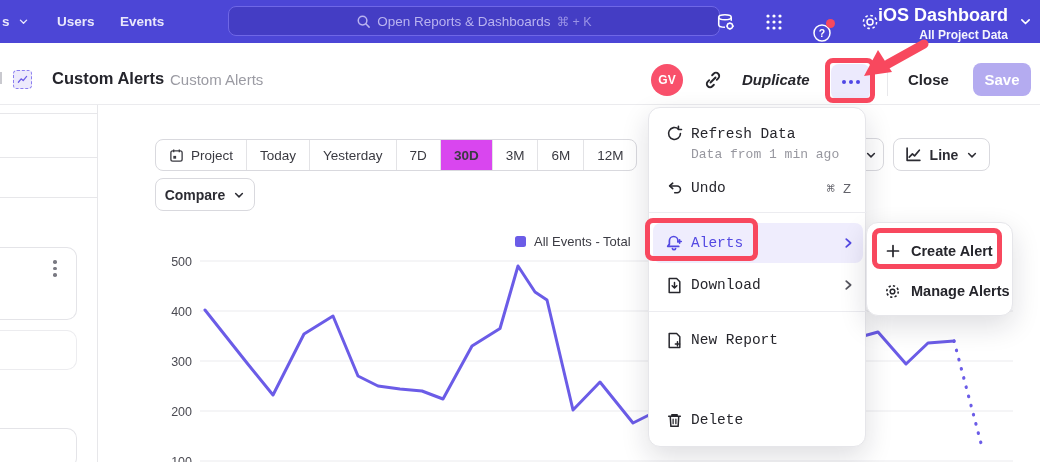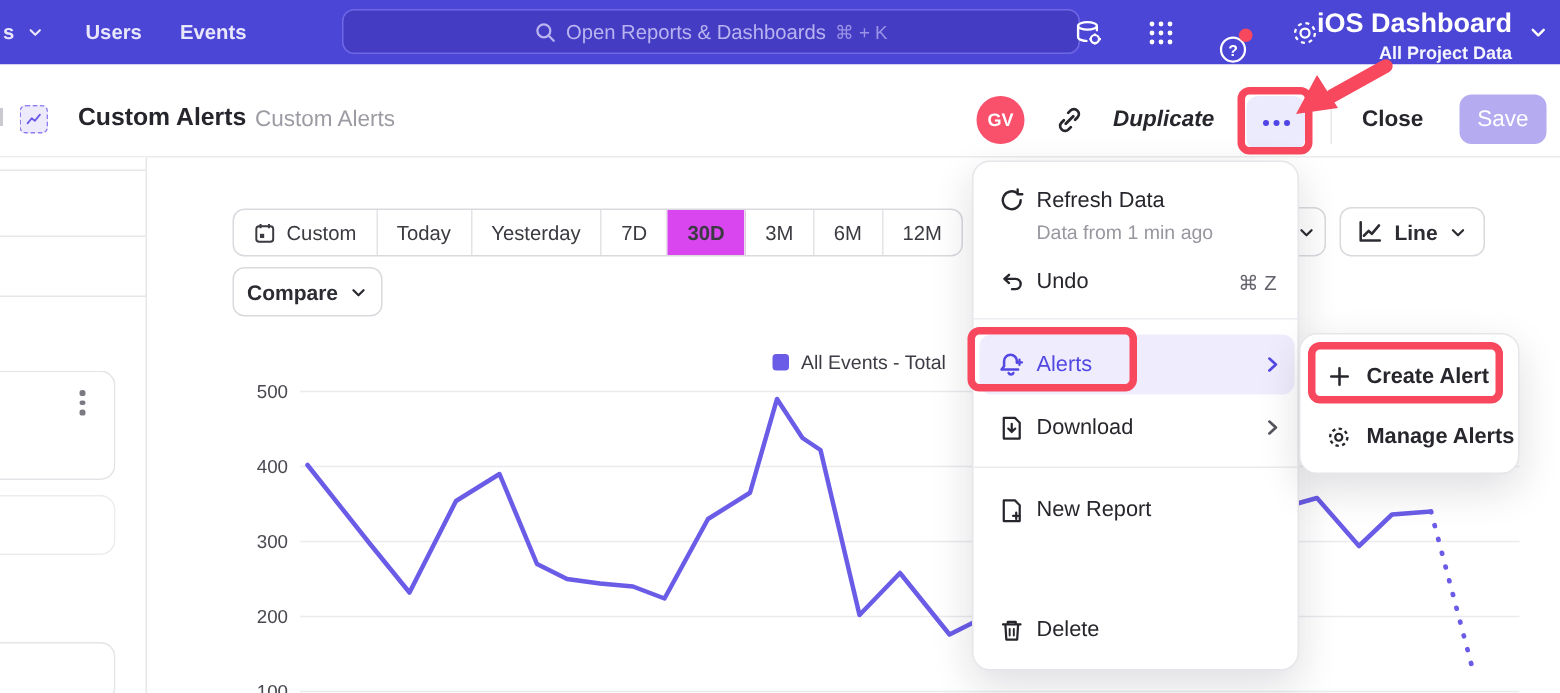--- a/index.html
+++ b/index.html
@@ -29,21 +29,21 @@
   .title-icon { position:absolute; left:13px; top:27px; width:19px; height:19px; background:#edeafc; border:1px dashed #8b7ef0; border-radius:4px; display:flex; align-items:center; justify-content:center; }
   .page-title { position:absolute; left:52px; top:26px; font-size:16.5px; font-weight:700; color:#25252c; }
   .breadcrumb { position:absolute; left:170px; top:28px; font-size:15px; color:#9b9ba3; }
   .avatar { position:absolute; left:651px; top:21px; width:32px; height:32px; border-radius:50%; background:#f9506b; color:#fff; font-size:12px; font-weight:700; display:flex; align-items:center; justify-content:center; cursor:pointer; }
   .link-btn { position:absolute; left:703px; top:27px; width:20px; height:20px; cursor:pointer; }
   .dup-btn { position:absolute; left:742px; top:28px; font-size:15px; font-weight:600; color:#26262c; cursor:pointer;font-style:italic; }
   .dots-btn { position:absolute; left:831px; top:21px; width:39px; height:36px; background:#eceafd; border-radius:8px; display:flex; align-items:center; justify-content:center; gap:3px; cursor:pointer; }
   .dots-btn i { width:4px; height:4px; border-radius:50%; background:#4f46e5; }
   .hdr-divider { position:absolute; left:887px; top:21px; width:1px; height:32px; background:#e8e8eb; }
   .close-btn { position:absolute; left:908px; top:28px; font-size:15px; font-weight:700; color:#26262c; cursor:pointer; }
-  .save-btn { position:absolute; left:973px; top:20px; width:58px; height:33px; background:#b4abf0; border:none; border-radius:8px; color:#fff; font-size:15px; font-weight:400; cursor:pointer; font-family:inherit; }
+  .save-btn { position:absolute; left:973px; top:20px; width:58px; height:33px; background:#b4abf0; border:none; border-radius:8px; color:#fff; font-size:15px; font-weight:700; cursor:pointer; font-family:inherit; }
 
   
   .sidebar { position:absolute; left:0; top:105px; width:98px; height:357px; background:#fff; border-right:1px solid #e7e7ea; }
   .sb-line { position:absolute; left:0; width:98px; height:1px; background:#e7e7ea; }
   .sb-card { position:absolute; background:#fff; border:1px solid #e4e4e8; border-left:none; border-radius:0 10px 10px 0; }
   .sb-kebab { position:absolute; left:53px; top:155px; display:flex; flex-direction:column; gap:3px; cursor:pointer; }
   .sb-kebab i { width:3.5px; height:3.5px; border-radius:50%; background:#7a7a83; }
 
   
   .seg { position:absolute; left:155px; top:139px; height:32px; display:flex; background:#fff; border:1px solid #d9d9de; border-radius:8px; overflow:hidden; }
@@ -55,21 +55,21 @@
   .hidden-dd { left:858px; top:138px; width:26px; border-radius:8px; }
   .line-btn { left:893px; top:138px; width:97px; }
 
   
   #chart-svg { position:absolute; left:0; top:0; width:1040px; height:462px; pointer-events:none; }
   .legend { position:absolute; left:515px; top:234px; display:flex; align-items:center; gap:8px;justify-content:center; }
   .legend .swatch { width:11px; height:11px; border-radius:2.5px; background:#6b5ce7; }
   .legend .ltext { font-size:13px; color:#3c3c44; }
 
   
-  .menu { position:absolute; left:648px; top:107px; width:218px; height:340px; background:#fff; border:1px solid #e6e6ea; border-radius:12px; box-shadow:0 10px 28px rgba(20,20,40,.14); z-index:5; }
+  .menu { position:absolute; left:648px; top:107px; width:218px; height:340px; background:#fff; border:1px solid #e6e6ea; border-radius:12px; box-shadow:0 10px 28px rgba(20,20,40,.14); z-index:5;font-family:Liberation Mono, monospace; }
   .m-row { position:absolute; left:0; width:218px; display:flex; align-items:center; cursor:pointer; }
   .m-icon { position:absolute; left:16px; width:18px; height:18px; display:flex; align-items:center; justify-content:center; }
   .m-label { position:absolute; left:42px; font-size:14.5px; color:#26262c; font-weight:500; }
   .m-sub { position:absolute; left:42px; top:26px; font-size:13px; color:#97979f; }
   .m-shortcut { position:absolute; right:16px; font-size:13.5px; color:#63636b; }
   .m-chevron { position:absolute; right:12px; width:14px; height:14px; }
   .m-divider { position:absolute; left:0; width:218px; height:1px; background:#ececf0; }
   .m-highlight { position:absolute; left:4px; width:210px; height:40px; background:#efedfd; border-radius:8px; }
   .purple { color:#5348e2 !important; }
 
@@ -221,21 +221,21 @@
   </div>
 
   <div class="seg">
     <div class="seg-item">
       <svg class="ic" width="15" height="15" viewBox="0 0 16 16">
           <rect x="2" y="3" width="12" height="11" rx="2" fill="none" stroke="#3a3a41" stroke-width="1.4"></rect>
           <line x1="5" y1="1.5" x2="5" y2="4.5" stroke="#3a3a41" stroke-width="1.4"></line>
           <line x1="11" y1="1.5" x2="11" y2="4.5" stroke="#3a3a41" stroke-width="1.4"></line>
           <rect x="4.6" y="8.4" width="3" height="3" fill="#3a3a41"></rect>
         </svg>
-      <span>Custom</span>
+      <span>Project</span>
     </div>
     <div class="seg-item">Today</div>
     <div class="seg-item">Yesterday</div>
     <div class="seg-item">7D</div>
     <div class="seg-item sel">30D</div>
     <div class="seg-item">3M</div>
     <div class="seg-item">6M</div>
     <div class="seg-item">12M</div>
   </div>
 

